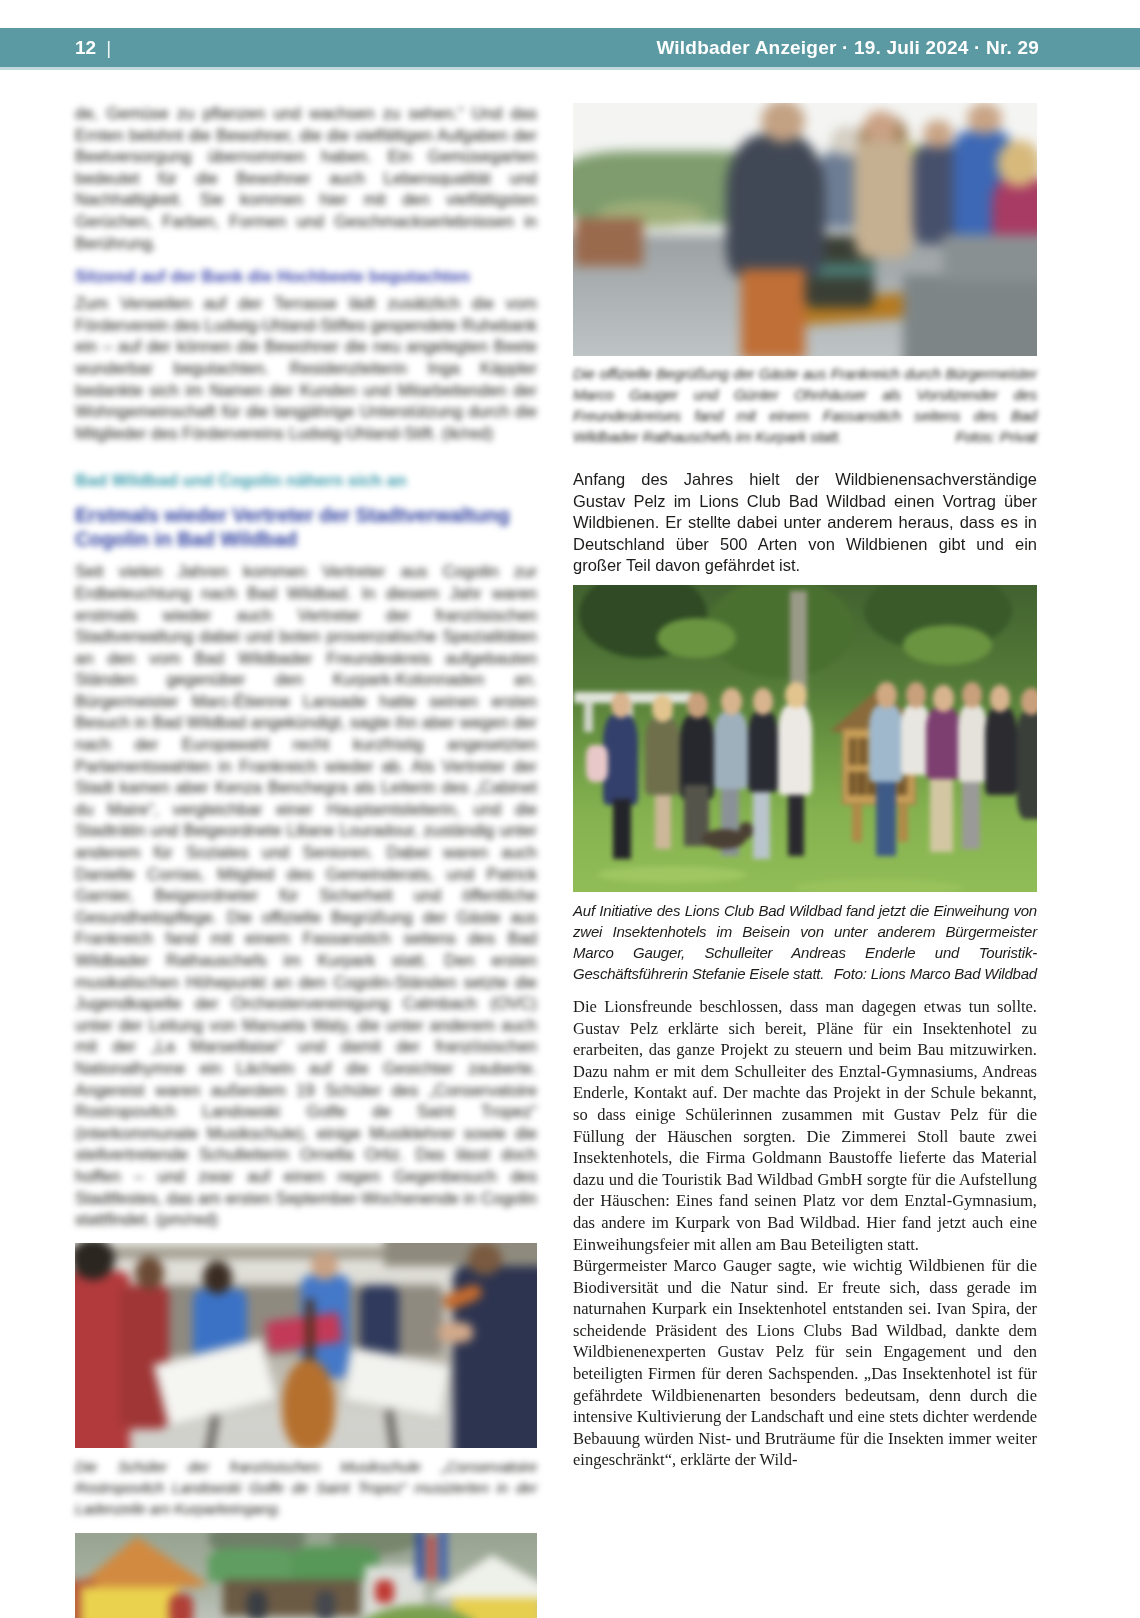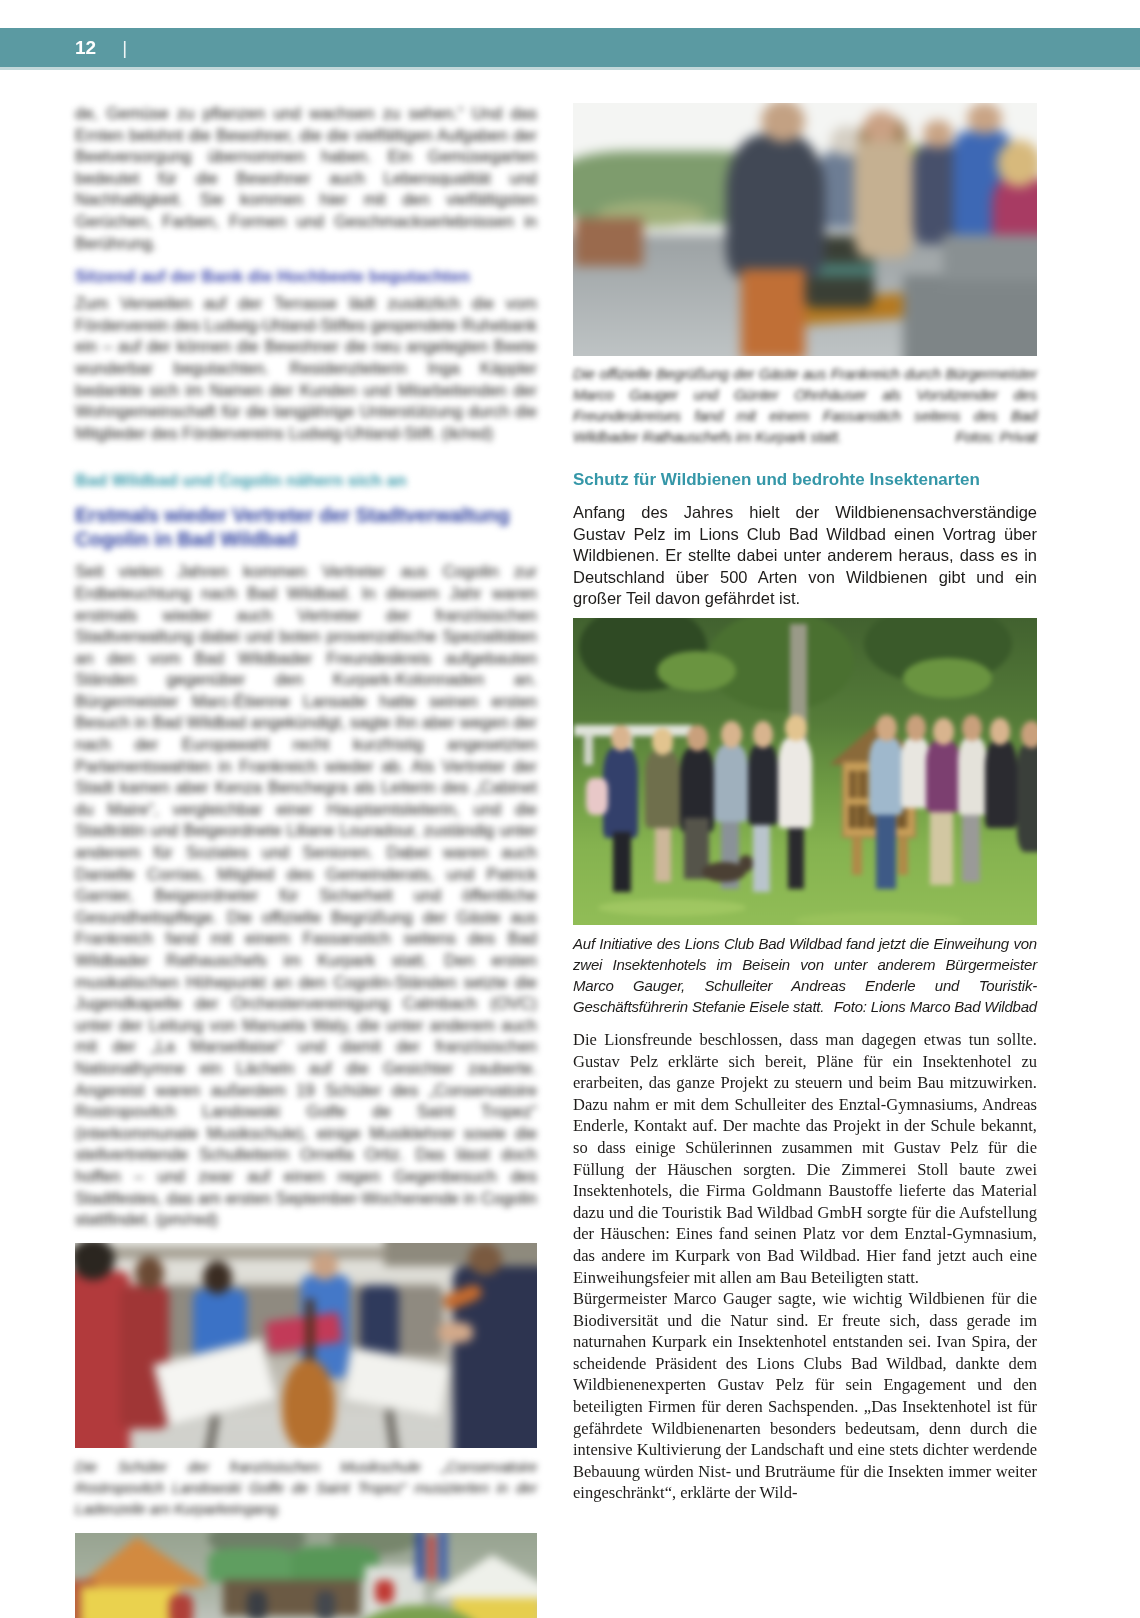--- a/index.html
+++ b/index.html
@@ -2,21 +2,21 @@
 <html lang="de"><head>
 <meta charset="utf-8">
 <style>
   html,body{margin:0;padding:0;background:#ffffff;}
   .page{position:relative;width:1140px;height:1618px;background:#fff;overflow:hidden;
         font-family:"Liberation Sans","DejaVu Sans",sans-serif;color:#1e1c1a;}
   
   .topbar{margin-top:28px;height:42px;background:#5b9aa2;border-bottom:3px solid #c2d8da;
           display:flex;align-items:center;justify-content:space-between;
           padding:0 101px 0 75px;box-sizing:border-box;}
-  .tb-left{display:flex;align-items:center;gap:26px;color:#fff;font-weight:bold;font-size:19px;}
+  .tb-left{display:flex;align-items:center;gap:10px;color:#fff;font-weight:bold;font-size:19px;}
   .pgsep{font-weight:normal;opacity:.9;}
   .masthead{color:#fff;font-weight:bold;font-size:19px;letter-spacing:.2px;}
   
   .content{display:flex;gap:36px;padding:33px 103px 0 75px;box-sizing:border-box;}
   .col-left{width:462px;flex:0 0 462px;}
   .col-right{width:464px;flex:0 0 464px;}
   .body{font-size:16.5px;line-height:21.6px;text-align:justify;margin:0 0 12px;hyphens:auto;}
   .nomb{margin-bottom:0;font-family:Liberation Serif, serif;}
   .subhead{font-size:17px;line-height:21px;font-weight:bold;color:#3f49ae;margin:2px 0 6px;}
   .kicker{font-size:17px;line-height:21px;font-weight:bold;color:#3597a8;margin:0 0 12px;}
@@ -42,20 +42,21 @@
 </head>
 <body>
 
 <div class="page">
 
   <header class="topbar">
     <div class="tb-left">
       <span>12</span>
       <span class="pgsep">|</span>
     </div>
+    <div class="masthead">Wildbader Anzeiger · 19. Juli 2024 · Nr. 29</div>
   </header>
 
   <div class="content">
 
     <div class="col-left">
       <p class="body blur3">de, Gemüse zu pflanzen und wachsen zu sehen.“ Und das Ernten belohnt die Bewohner, die die vielfältigen Aufgaben der Beetversorgung übernommen haben. Ein Gemüsegarten bedeutet für die Bewohner auch Lebensqualität und Nachhaltigkeit. Sie kommen hier mit den vielfältigsten Gerüchen, Farben, Formen und Geschmackserlebnissen in Berührung.</p>
       <h3 class="subhead blur3">Sitzend auf der Bank die Hochbeete begutachten</h3>
       <p class="body blur3" style="margin-bottom:26px">Zum Verweilen auf der Terrasse lädt zusätzlich die vom Förderverein des Ludwig-Uhland-Stiftes gespendete Ruhebank ein – auf der können die Bewohner die neu angelegten Beete wunderbar begutachten. Residenzleiterin Inga Käppler bedankte sich im Namen der Kunden und Mitarbeitenden der Wohngemeinschaft für die langjährige Unterstützung durch die Mitglieder des Fördervereins Ludwig-Uhland-Stift. (ik/red)</p>
       <h4 class="kicker blur3">Bad Wildbad und Cogolin nähern sich an</h4>
       <h2 class="headline blur3">Erstmals wieder Vertreter der Stadtverwaltung Cogolin in Bad Wildbad</h2>
@@ -153,21 +154,20 @@
           <i class="b" style="left:37%;top:64%;width:13%;height:32%;background:#c06f36"></i>
           <i class="b" style="left:70%;top:66%;width:32%;height:36%;background:repeating-linear-gradient(#838a8c 0 10px,#6f7678 10px 13px)"></i>
           <i class="b" style="left:78%;top:52%;width:24%;height:17%;background:repeating-linear-gradient(#8f9698 0 8px,#7a8183 8px 11px)"></i>
         </div>
       </figure>
       <div class="caption blur25" style="margin-bottom:22px">
         <span>Die offizielle Begrüßung der Gäste aus Frankreich durch Bürgermeister Marco Gauger und Günter Ohnhäuser als Vorsitzender des Freundeskreises fand mit einem Fassanstich seitens des Bad Wildbader Rathauschefs im Kurpark statt.</span>
         <span class="credit">Fotos: Privat</span>
       </div>
 
-      <h4 class="kicker">Schutz für Wildbienen und bedrohte Insektenarten</h4>
       <p class="body" style="margin-bottom:8px">Anfang des Jahres hielt der Wildbienensachverständige Gustav Pelz im Lions Club Bad Wildbad einen Vortrag über Wildbienen. Er stellte dabei unter anderem heraus, dass es in Deutschland über 500 Arten von Wildbienen gibt und ein großer Teil davon gefährdet ist.</p>
 
       <figure class="photo pB-f" aria-label="Gruppenbild zur Einweihung des Insektenhotels im Kurpark von Bad Wildbad">
         <div class="pw pwB">
           <i class="b" style="inset:0;background:linear-gradient(#3f5e2e 0%,#567d39 36%,#6f9c44 55%,#85b24f 72%,#93bf58 100%)"></i>
           <i class="b" style="left:4%;top:0;width:26%;height:26%;background:#2f4a24;border-radius:50%"></i>
           <i class="b" style="left:30%;top:2%;width:30%;height:30%;background:#4a7030;border-radius:50%"></i>
           <i class="b" style="left:62%;top:0;width:30%;height:24%;background:#3a5a2a;border-radius:50%"></i>
           <i class="b" style="left:20%;top:14%;width:16%;height:12%;background:#6a9440;border-radius:50%"></i>
           <i class="b" style="left:70%;top:16%;width:18%;height:12%;background:#6a9440;border-radius:50%"></i>

